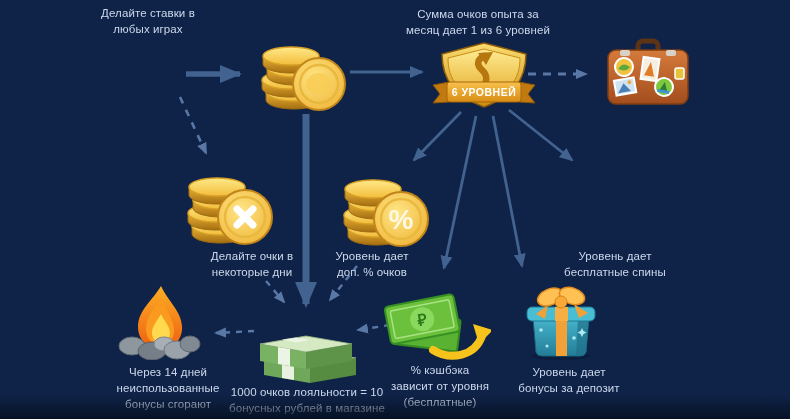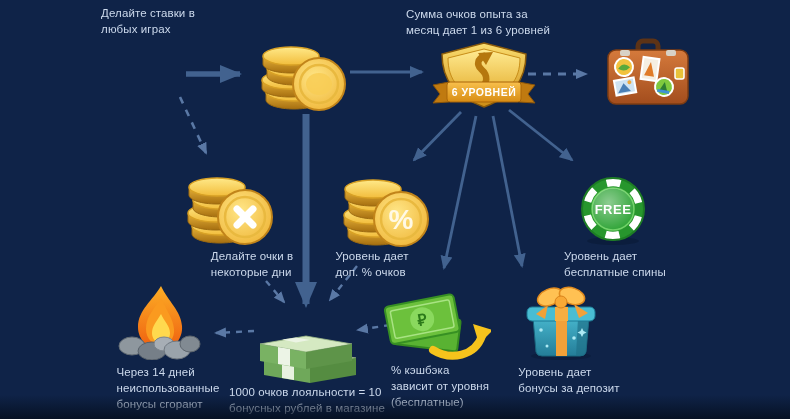--- a/index.html
+++ b/index.html
@@ -9,21 +9,21 @@
     font-family:"Liberation Sans",sans-serif;
   }
   .canvas::after{
     content:"";position:absolute;left:0;right:0;bottom:0;height:24px;
     background:linear-gradient(180deg,rgba(6,17,36,0),rgba(5,15,32,.9));
     pointer-events:none;
   }
   .label{
     position:absolute;transform:translateX(-50%);
     color:#ccd9ec;font-size:11.5px;font-weight:500;line-height:16px;
-    white-space:pre-line;letter-spacing:.1px;
+    text-align:center;white-space:pre-line;letter-spacing:.1px;
   }
   .icon{position:absolute;}
   .icon svg{display:block;}
   .arrows{position:absolute;left:0;top:0;}
 </style>
 </head>
 <body>
 
 <div class="canvas">
 
@@ -242,31 +242,20 @@
             <path d="M0,0 l0,8 c0,5 12.5,9 28,9 c15.5,0 28,-4 28,-9 l0,-8" fill="url(#coinSide)" stroke="#9c6a10" stroke-width="1"></path>
             <ellipse cx="28" cy="0" rx="28" ry="9" fill="url(#coinTopG)" stroke="#d8a125" stroke-width="1.5"></ellipse>
           </g>
       </g>
       <circle cx="61" cy="47" r="27" fill="url(#coinFaceG)" stroke="#c1841a" stroke-width="2"></circle>
       <circle cx="61" cy="47" r="20" fill="none" stroke="#e9b93f" stroke-width="2.5"></circle>
       <text x="61" y="57" text-anchor="middle" font-size="28" font-weight="bold" fill="#fff9e6">%</text>
     </svg>
   </div>
 
-  <div class="icon" style="left:578px;top:175px">
-    <svg width="70" height="70" viewBox="0 0 70 70">
-      <ellipse cx="35" cy="66" rx="26" ry="4" fill="#091a35" opacity="0.55"></ellipse>
-      <circle cx="35" cy="34" r="31" fill="#27962d"></circle>
-      <circle cx="35" cy="34" r="27" fill="none" stroke="#ffffff" stroke-width="8.5" stroke-dasharray="14.1 14.1" transform="rotate(16 35 34)"></circle>
-      <circle cx="35" cy="34" r="31" fill="none" stroke="#1d7d24" stroke-width="2"></circle>
-      <circle cx="35" cy="34" r="21" fill="#2da335" stroke="#6fd166" stroke-width="1.5"></circle>
-      <circle cx="35" cy="34" r="21" fill="url(#chipShine)"></circle>
-      <text x="35" y="39" text-anchor="middle" font-size="13" font-weight="bold" fill="#ffffff" letter-spacing="0.5">FREE</text>
-    </svg>
-  </div>
 
   <div class="icon" style="left:117px;top:284px">
     <svg width="86" height="76" viewBox="0 0 86 76">
       <path d="M44,2 C36,16 21,26 21,43 C21,56 31,65 44,65 C57,65 66,55 65,42 C64,27 51,17 44,2 Z" fill="url(#flameO)"></path>
       <path d="M44,14 C38,24 29,32 29,45 C29,55 36,61 44,61 C52,61 58,54 57,45 C56,34 49,26 44,14 Z" fill="#fa9a1f"></path>
       <path d="M44,30 C40,37 35,42 35,49 C35,55 39,59 44,59 C49,59 53,55 53,49 C53,42 47,37 44,30 Z" fill="#ffd94e"></path>
       <g>
         <ellipse cx="15" cy="62" rx="13" ry="9" fill="#8e979e" stroke="#646d75" stroke-width="1"></ellipse>
         <ellipse cx="35" cy="67" rx="14" ry="9" fill="#767f88" stroke="#59626b" stroke-width="1"></ellipse>
         <ellipse cx="47" cy="60" rx="10" ry="7" fill="#a7aeb5" stroke="#7c848c" stroke-width="1"></ellipse>

